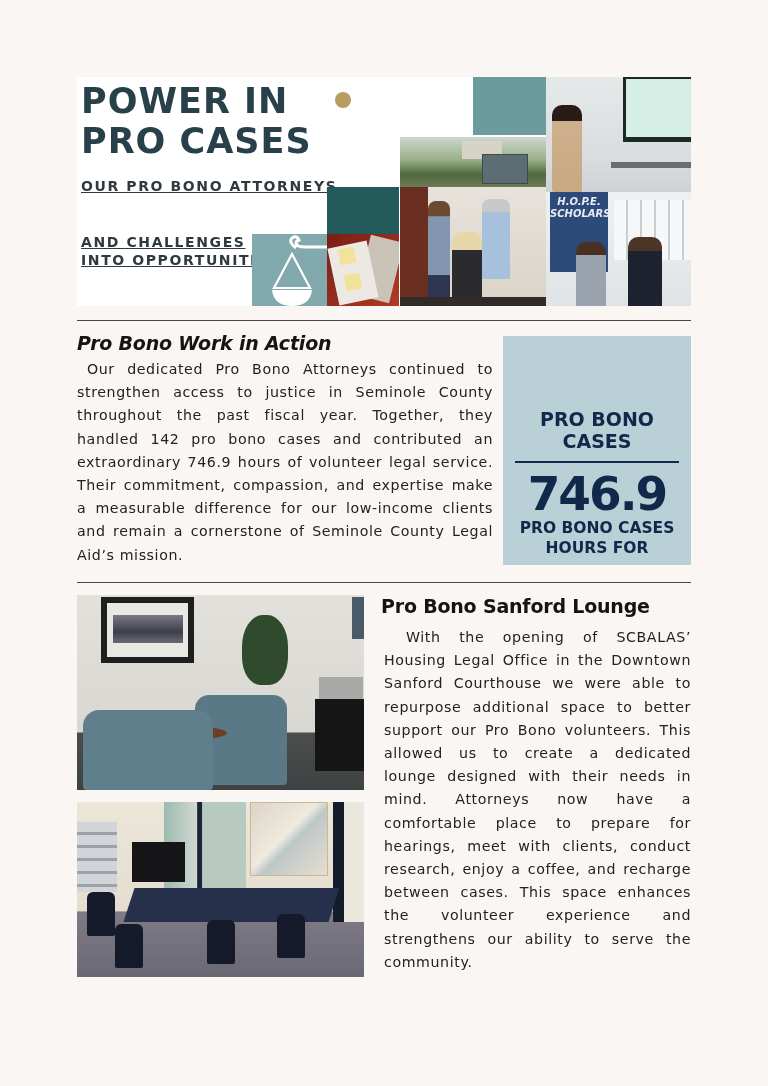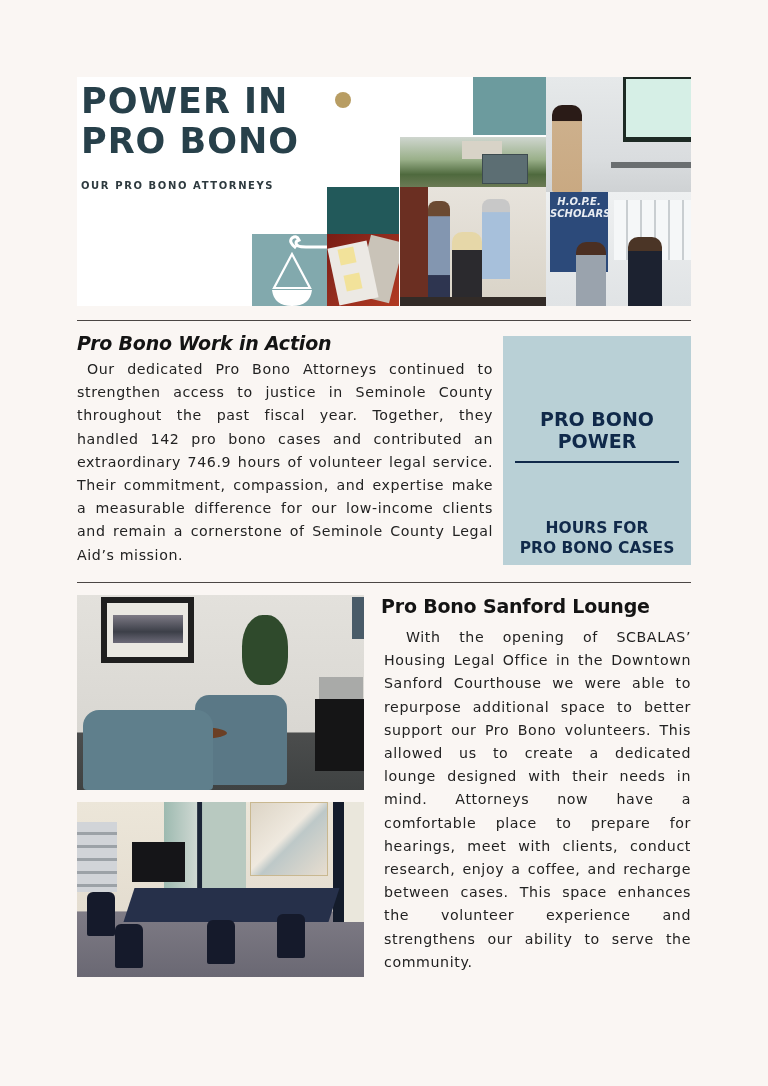--- a/index.html
+++ b/index.html
@@ -4,21 +4,21 @@
 <style>
   * { box-sizing: border-box; margin: 0; padding: 0; }
   html, body { width: 768px; height: 1086px; background: #faf6f3; overflow: hidden; }
   body { position: relative; font-family: "DejaVu Sans", sans-serif; color: #1e1e1e; }
 
   
   .banner { position: absolute; left: 77px; top: 77px; width: 614px; height: 229px; background: #ffffff; overflow: hidden; }
   .banner-title { position: absolute; left: 4px; top: 4px; font-family: "DejaVu Sans", sans-serif; font-weight: bold;
     font-size: 35px; line-height: 40px; color: #27404a; letter-spacing: 1px; white-space: pre-line; }
   .banner-dot { position: absolute; left: 258px; top: 15px; width: 16px; height: 16px; border-radius: 50%; background: #b89d63; }
-  .banner-sub { position: absolute; left: 4px; font-weight: bold; font-size: 10px; letter-spacing: 1.6px; color: #2e3a3f; line-height: 18px; }
+  .banner-sub { position: absolute; left: 4px; font-weight: bold; font-size: 14px; letter-spacing: 1.6px; color: #2e3a3f; line-height: 18px; text-decoration: underline; }
   .sub1 { top: 100px; }
   .sub2 { top: 156px; }
 
   .blk-darkteal { position: absolute; left: 250px; top: 110px; width: 72px; height: 47px; background: #22595a; }
   .blk-teal-top { position: absolute; left: 396px; top: 0; width: 73px; height: 58px; background: #6c9b9e; }
   .blk-scale { position: absolute; left: 175px; top: 157px; width: 75px; height: 72px; background: #82a9ad; }
   .photo { position: absolute; overflow: hidden; font-style: italic; }
   .ph-notebook { left: 250px; top: 157px; width: 72px; height: 72px; background: linear-gradient(135deg,#7a1c14 0%, #8e2a1d 40%, #b23a22 100%); }
   .ph-notebook .paper { position:absolute; left: 6px; top: 10px; width: 40px; height: 58px; background:#ece9e4; transform: rotate(-12deg); }
   .ph-notebook .note1 { position:absolute; left: 12px; top: 14px; width: 16px; height: 16px; background:#f2e29a; transform: rotate(-12deg); }
@@ -94,25 +94,29 @@
   .ph-conf .c4 { left: 10px; top: 90px; }
 
   .h-lounge { left: 381px; top: 595px; }
   .body-lounge { left: 384px; top: 626px; width: 307px; text-indent: 22px; }
 </style>
 </head>
 <body>
 
 <div class="banner">
   <div class="banner-title">POWER IN
-PRO BONO</div>
+PRO CASES</div>
   <div class="banner-dot"></div>
 
   <div class="banner-sub sub1">
     <div>OUR PRO BONO ATTORNEYS</div>
+  </div>
+  <div class="banner-sub sub2">
+    <div>AND CHALLENGES</div>
+    <div>INTO OPPORTUNITIES.</div>
   </div>
 
   <div class="blk-darkteal"></div>
   <div class="blk-teal-top"></div>
 
   <div class="blk-scale">
     <svg width="75" height="72" viewBox="0 0 75 72">
       <path d="M44 14 q-8 -6 -4 -10 q5 -3 7 2 q-3 1 -3 3 q0 4 10 4 L75 13" fill="none" stroke="#fff" stroke-width="3"></path>
       <polygon points="40,20 22,54 58,54" fill="none" stroke="#fff" stroke-width="2.2"></polygon>
       <path d="M20 56 L60 56 Q58 72 40 72 Q22 72 20 56 Z" fill="#fff"></path>
@@ -151,26 +155,27 @@
 </div>
 
 <div class="rule rule-1"></div>
 
 <h2 class="h-section h-work">Pro Bono Work in Action</h2>
 <p class="body-text body-work">Our dedicated Pro Bono Attorneys continued to strengthen access to justice in Seminole County throughout the past fiscal year. Together, they handled 142 pro bono cases and contributed an extraordinary 746.9 hours of volunteer legal service. Their commitment, compassion, and expertise make a measurable difference for our low-income clients and remain a cornerstone of Seminole County Legal Aid’s mission.</p>
 
 <div class="stats">
   <div class="stat-lbl-1">
     <div>PRO BONO</div>
-    <div>POWER</div>
+    <div>CASES</div>
   </div>
   <div class="stat-line"></div>
+  <div class="stat-num stat-num-2">746.9</div>
   <div class="stat-lbl-2">
+    <div>PRO BONO CASES</div>
     <div>HOURS FOR</div>
-    <div>PRO BONO CASES</div>
   </div>
 </div>
 
 <div class="rule rule-2"></div>
 
 <div class="photo ph-lounge">
   <div class="art"></div>
     <div class="art-in"></div>
     <div class="art-pic"></div>
   <div class="frame2"></div>

